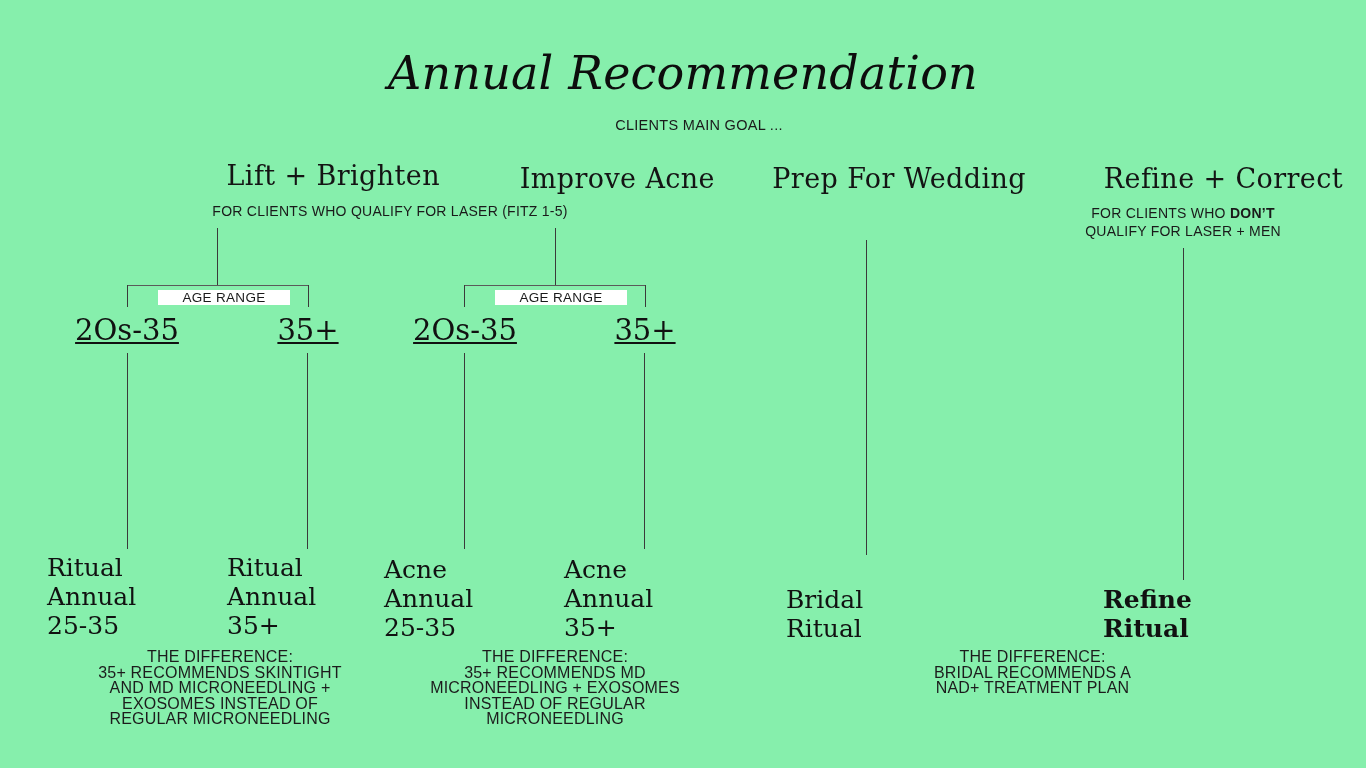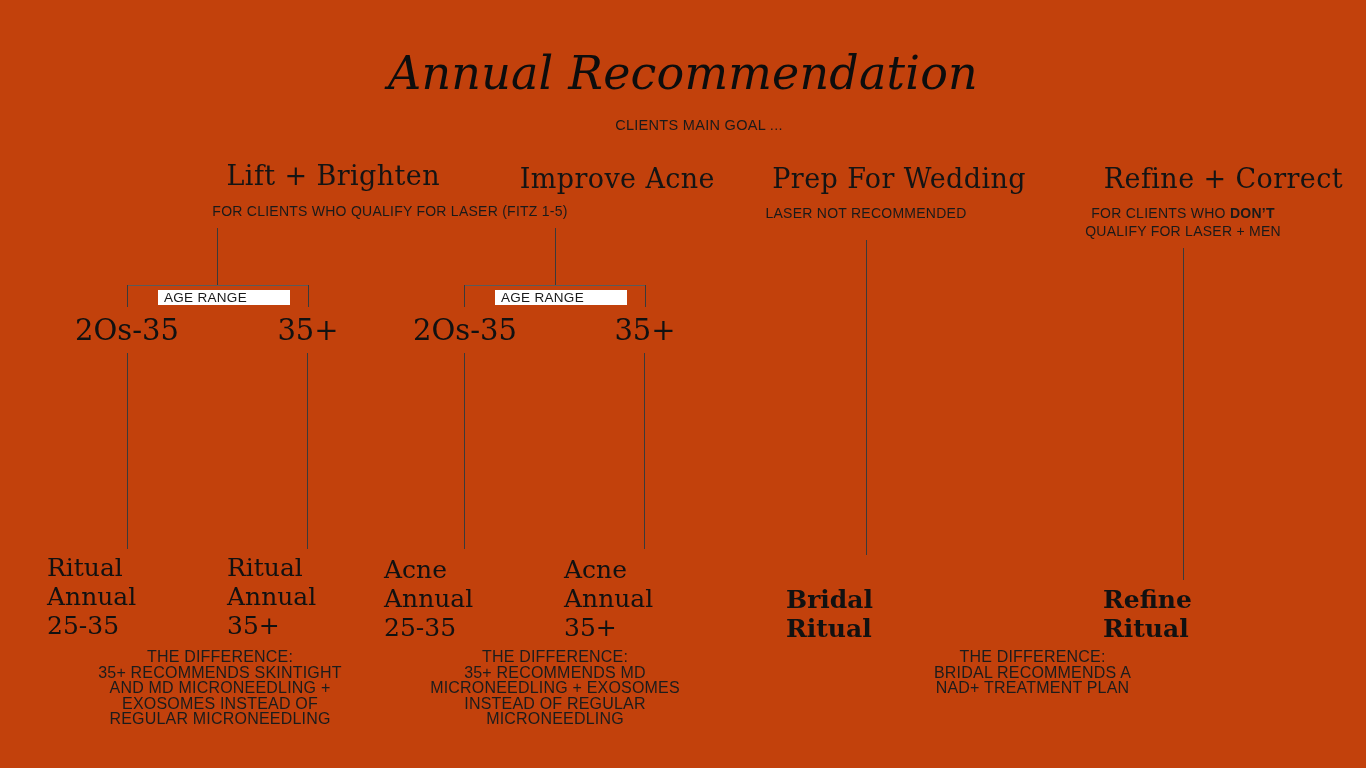--- a/index.html
+++ b/index.html
@@ -13,21 +13,21 @@
     height: 768px;
     overflow: hidden;
     font-family: "Liberation Sans", sans-serif;
     color: #111111;
     -webkit-font-smoothing: antialiased;
   }
   #canvas {
     position: relative;
     width: 1366px;
     height: 768px;
-    background: #c2410c;
+    background: #86efac;
   }
 
   
   .abs { position: absolute; }
 
   
   .title {
     left: 0; right: 0; top: 46px;
     text-align: center;
     font-family: "DejaVu Serif", "Liberation Serif", serif;
@@ -75,32 +75,33 @@
     background: #5a5a5a;
     height: 1px;
   }
 
   
   .age-range-label {
     font-size: 13.5px;
     letter-spacing: 0.3px;
     color: #1a1a1a;
     background: #ffffff;
-    text-align: left;
+    text-align: center;
     padding: 0 6px;
     white-space: nowrap;
   }
 
   
   .age-val {
     font-family: "DejaVu Serif", "Liberation Serif", serif;
     font-size: 29px;
     color: #111111;
     text-align: center;
     white-space: nowrap;
+    text-decoration: underline;
   }
 
   
   .leaf {
     font-family: "DejaVu Serif", "Liberation Serif", serif;
     font-size: 25px;
     line-height: 29px;
     color: #111111;
     text-align: left;
     white-space: nowrap;
@@ -190,25 +191,24 @@
   <div class="abs diff-note" style="left:430px; top:649px; width:250px;">
     <div>THE DIFFERENCE:</div>
     <div>35+ RECOMMENDS MD</div>
     <div>MICRONEEDLING + EXOSOMES</div>
     <div>INSTEAD OF REGULAR</div>
     <div>MICRONEEDLING</div>
   </div>
 
   <div class="abs col-head" style="left:706px; top:163px; width:320px;">Prep For Wedding</div>
 
-  <div class="abs col-note" style="left:706px; top:205px; width:320px;">LASER NOT RECOMMENDED</div>
 
   <div class="abs vline" style="left:866px; top:240px; height:315px;"></div>
 
-  <div class="abs leaf" style="left:786px; top:585px; width:160px;font-weight:bold;">
+  <div class="abs leaf" style="left:786px; top:585px; width:160px;">
     <div>Bridal</div>
     <div>Ritual</div>
   </div>
 
   <div class="abs diff-note" style="left:930px; top:649px; width:205px;">
     <div>THE DIFFERENCE:</div>
     <div>BRIDAL RECOMMENDS A</div>
     <div>NAD+ TREATMENT PLAN</div>
   </div>
 

